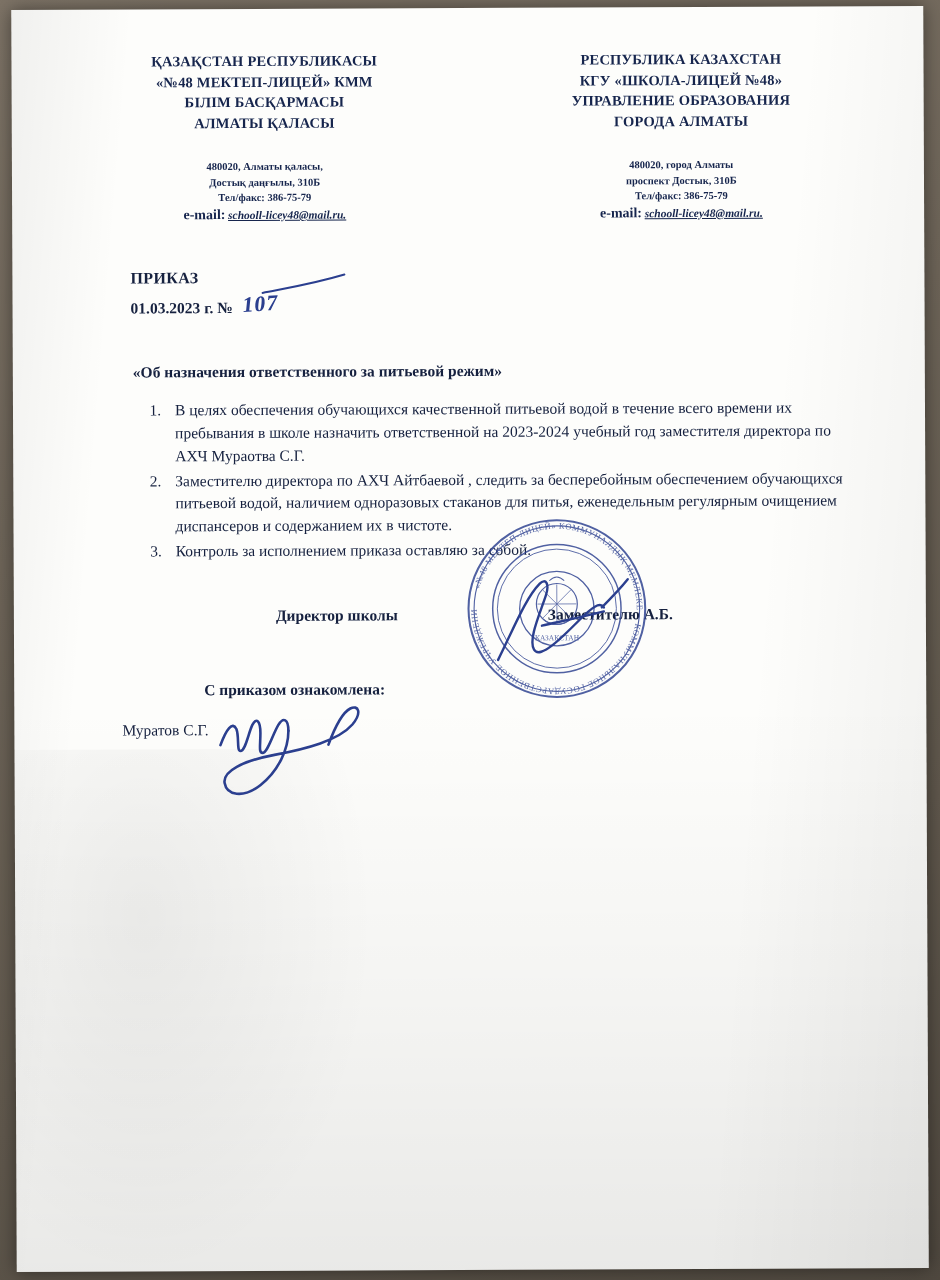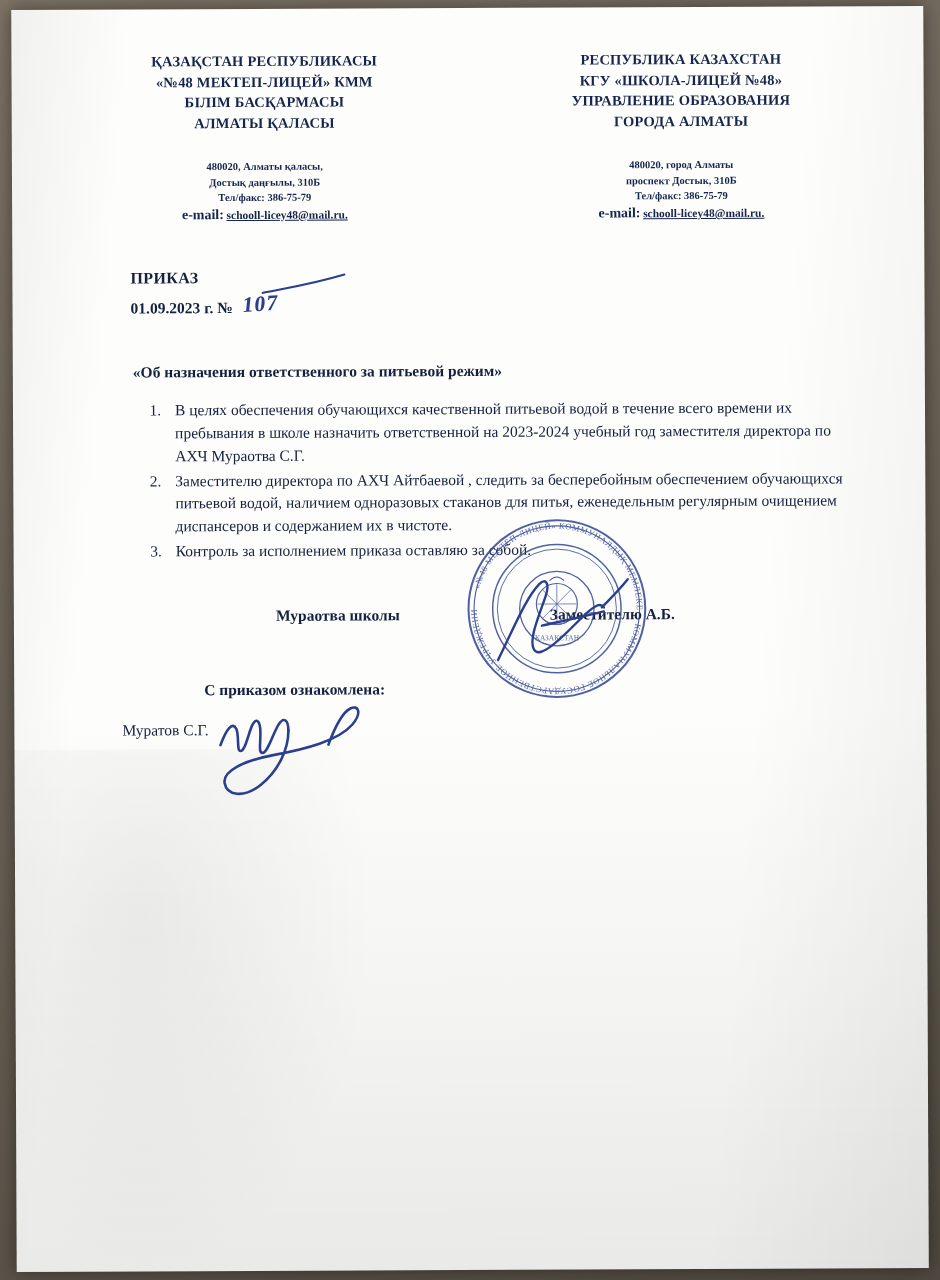--- a/index.html
+++ b/index.html
@@ -81,20 +81,21 @@
     margin-top: 26px;
     font-size: 10.5px;
     line-height: 1.45;
     font-weight: bold;
     color: #16254d;
   }
   .lh-email .lbl { font-size: 14px; }
   .lh-email .mail {
     text-decoration: underline;
     font-size: 11.5px;
+    font-style: italic;
   }
 
   
   .order-head {
     margin-top: 44px;
     padding-left: 118px;
   }
   .order-word {
     font-weight: bold;
     font-size: 16px;
@@ -236,36 +237,36 @@
             <span class="lbl">e-mail:</span>
             <span class="mail">schooll-licey48@mail.ru.</span>
           </div>
         </div>
       </div>
     </div>
 
     <div class="order-head">
       <div class="order-word">ПРИКАЗ</div>
       <div class="order-line">
-        <span>01.09.2023 г.</span>
+        <span>01.03.2023 г.</span>
         <span>№</span>
         <span class="hand-num">107</span>
       </div>
     </div>
 
     <div class="subject">«Об назначения ответственного за питьевой режим»</div>
 
     <ol class="body-list">
       <li>В целях обеспечения обучающихся качественной питьевой водой в течение всего времени их пребывания в школе назначить ответственной на 2023-2024 учебный год  заместителя директора по АХЧ Мураотва С.Г.</li>
       <li>Заместителю директора по АХЧ Айтбаевой , следить за бесперебойным обеспечением обучающихся питьевой водой, наличием одноразовых стаканов для питья, еженедельным регулярным очищением диспансеров и содержанием их в чистоте.</li>
       <li>Контроль за исполнением приказа оставляю за собой.</li>
     </ol>
 
     <div class="sig-row">
-      <span>Мураотва школы</span>
+      <span>Директор школы</span>
       <span>Заместителю А.Б.</span>
     </div>
 
     <div class="ack">С приказом ознакомлена:</div>
     <div class="ack-name">Муратов С.Г.</div>
   </div>
 
   <svg class="stamp" viewBox="0 0 200 200">
     <defs>
       <path id="arcTop" d="M 100,100 m -86,0 a 86,86 0 1,1 172,0" fill="none"></path>

